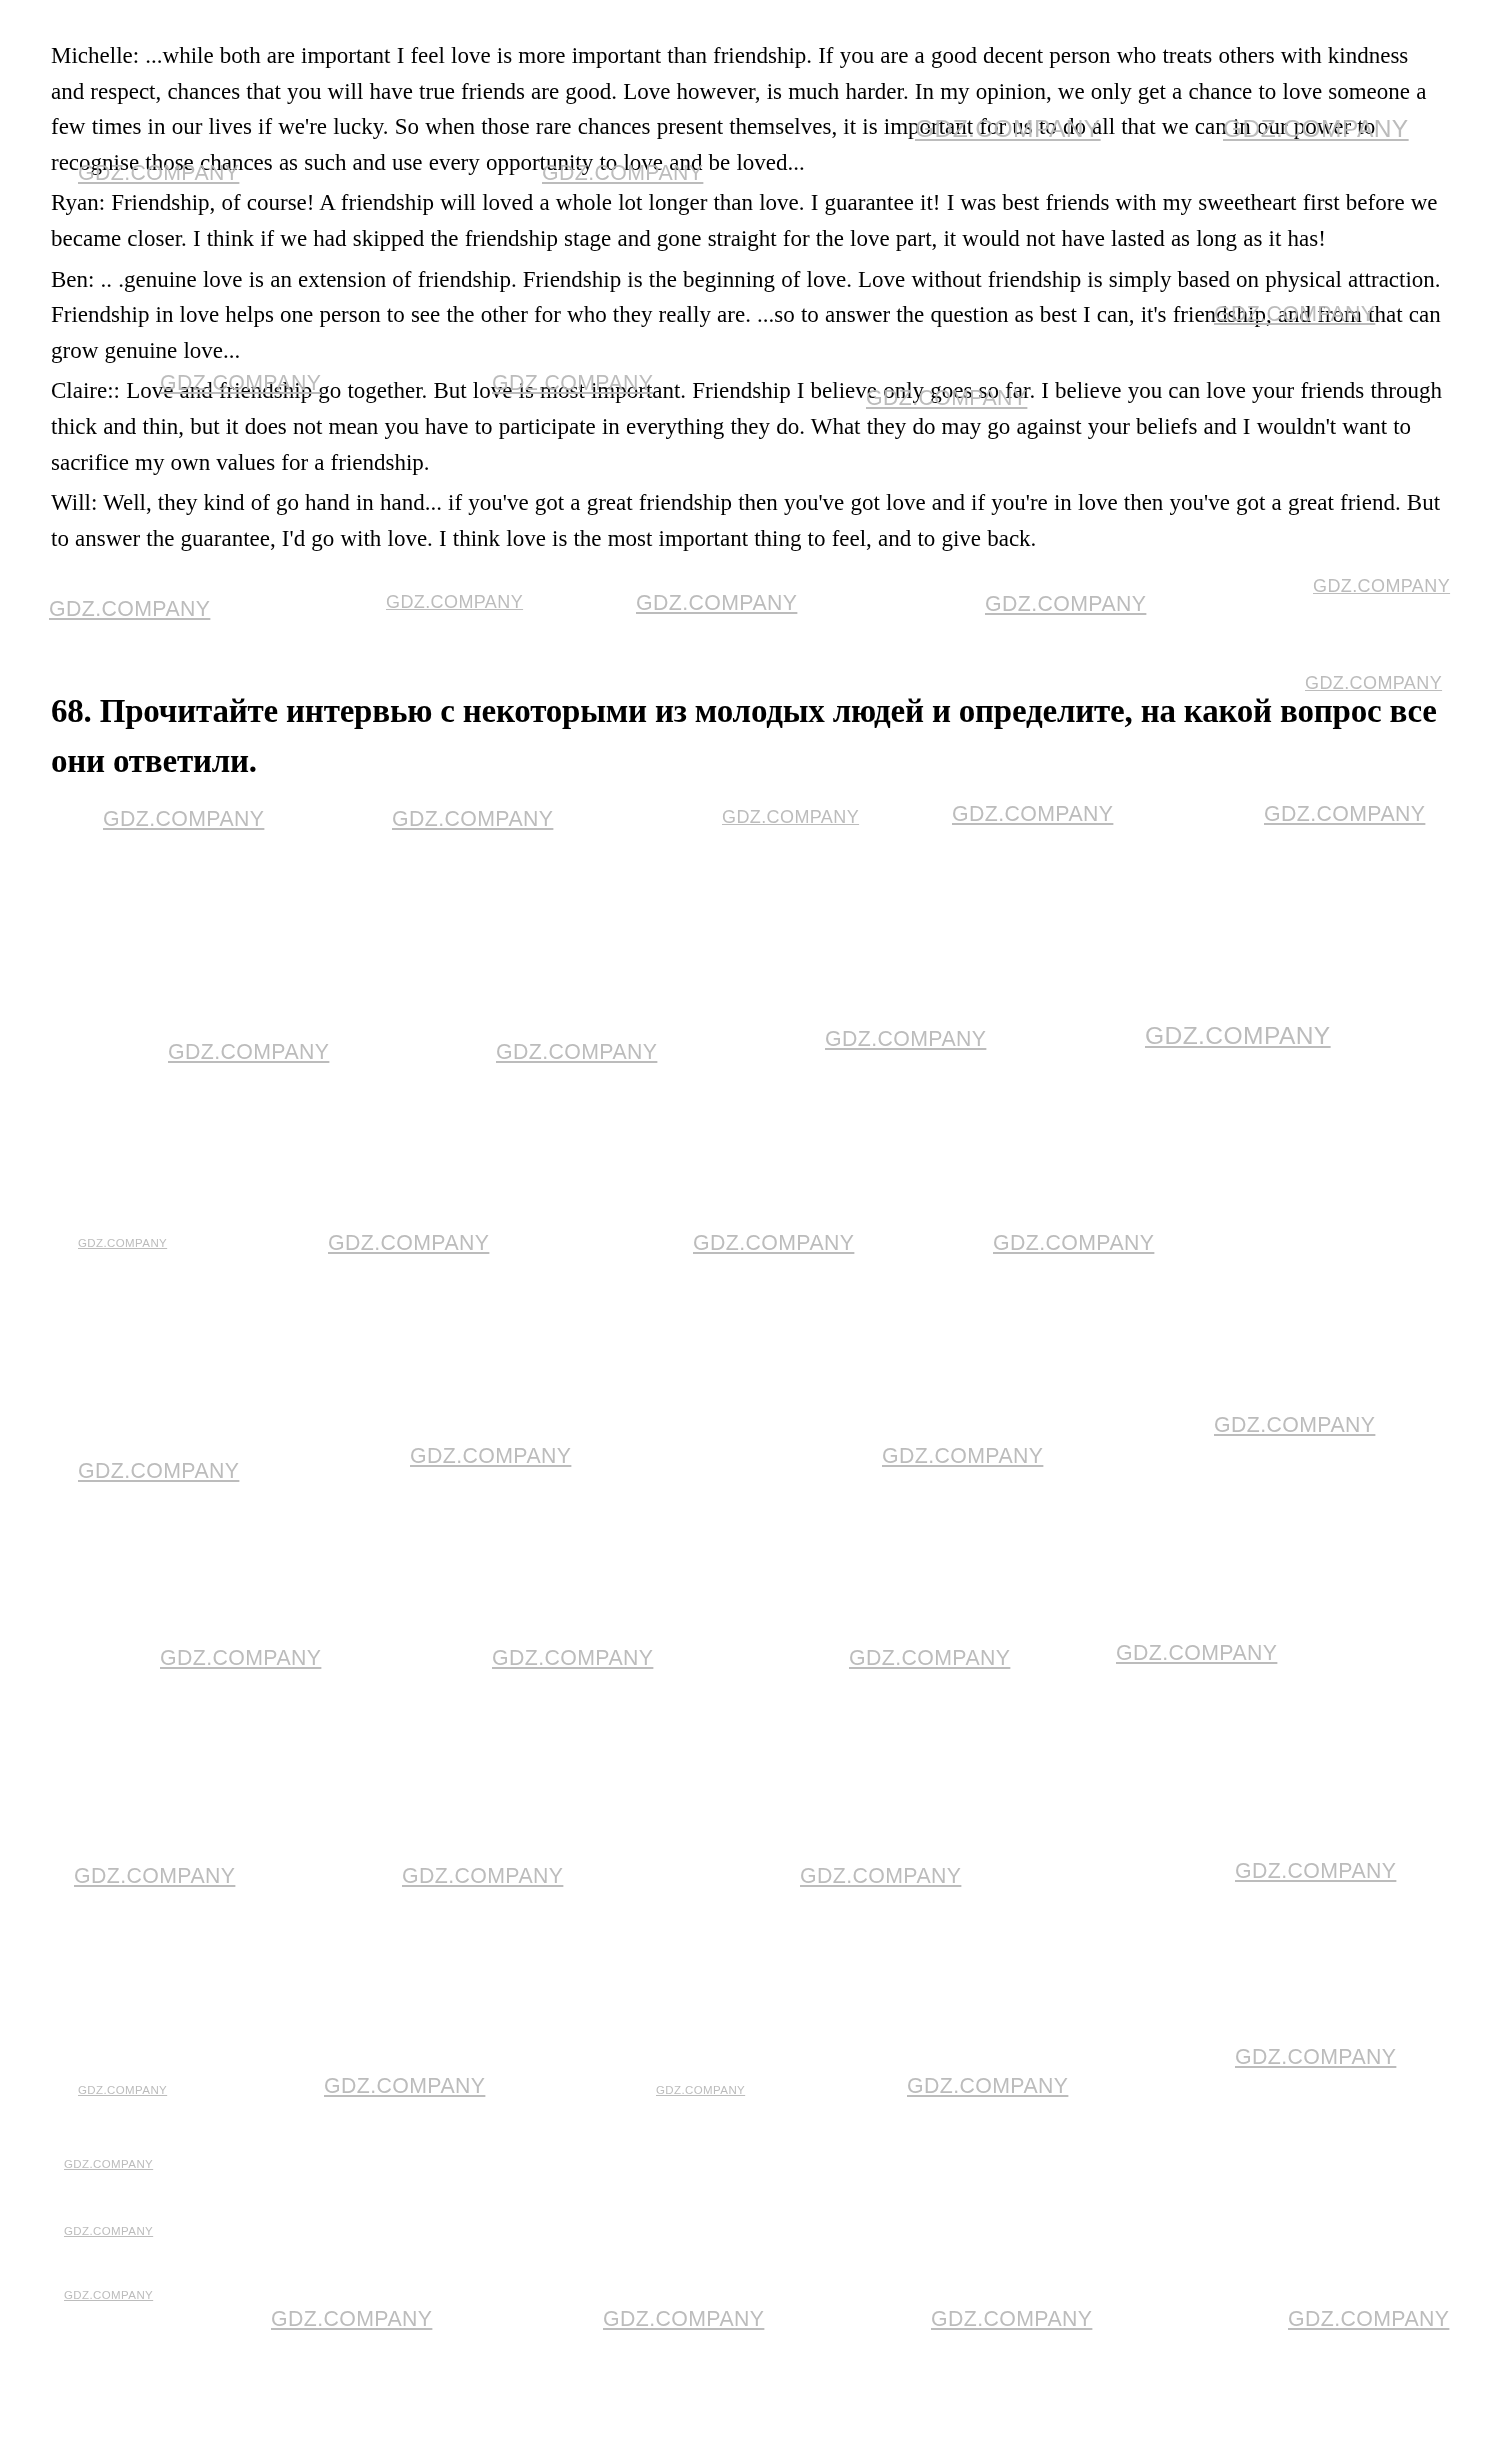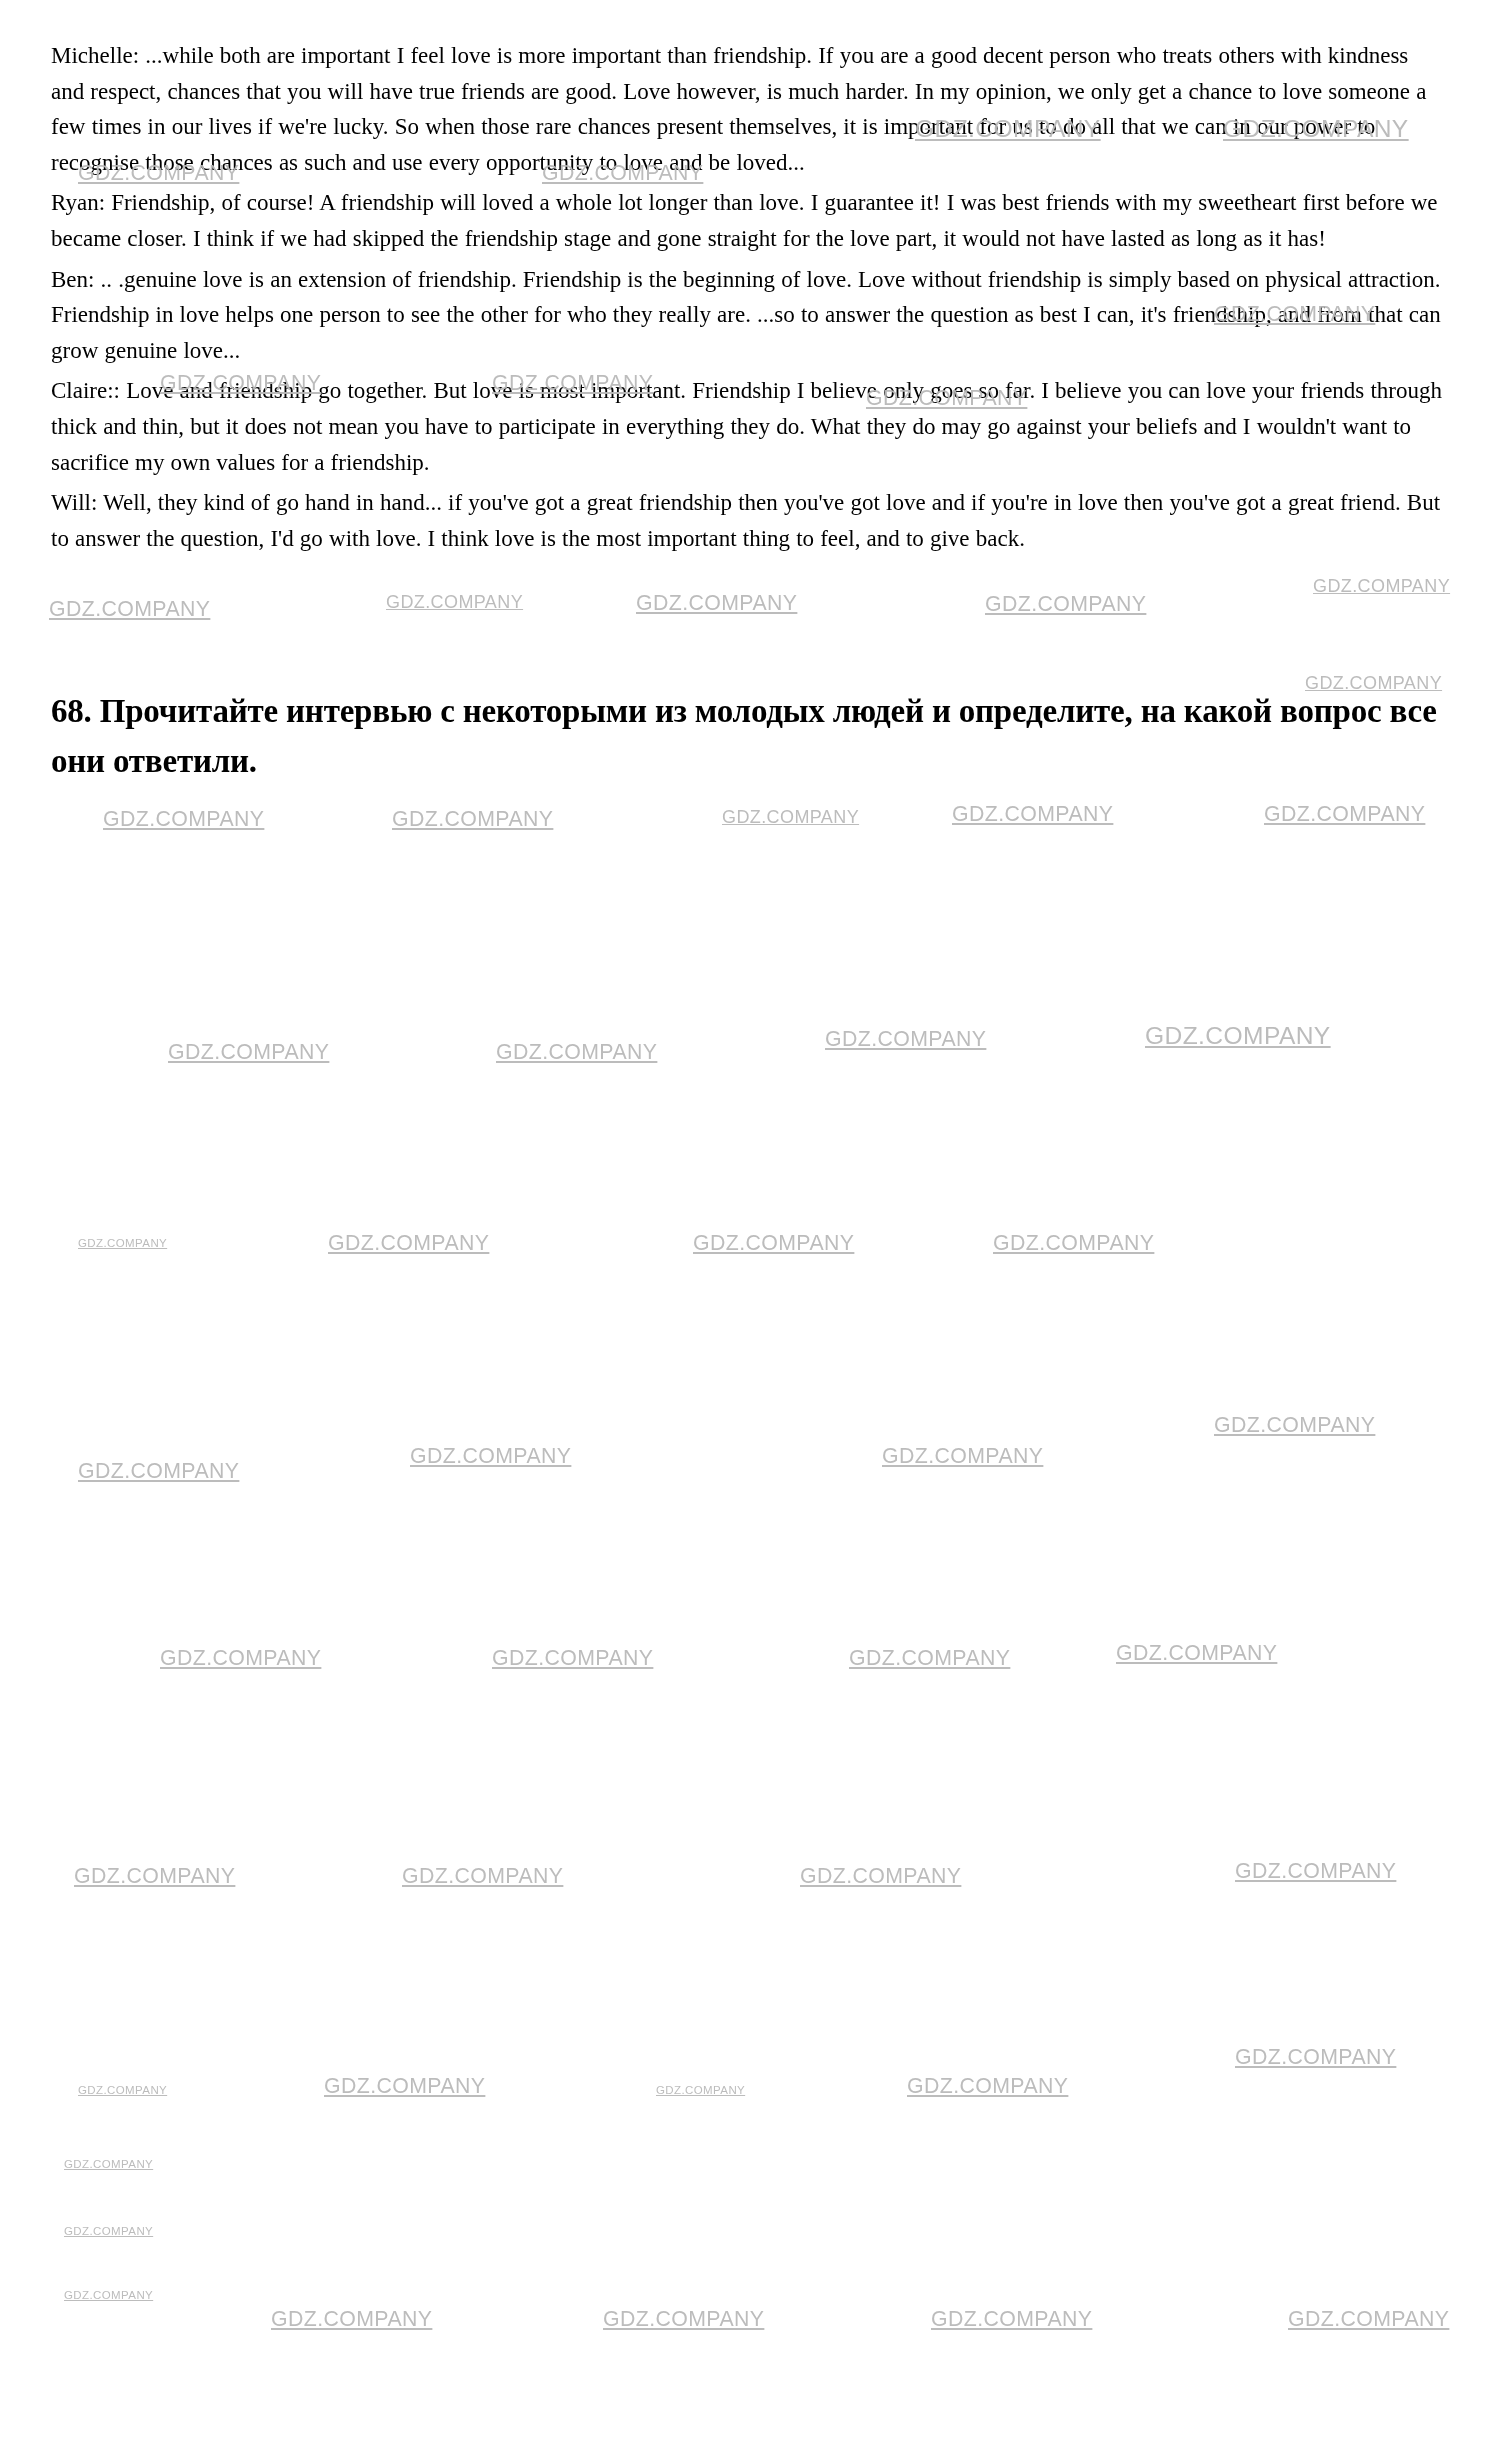--- a/index.html
+++ b/index.html
@@ -82,21 +82,21 @@
 
 
     <p class="interview">Michelle: ...while both are important I feel love is more important than friendship. If you are a good decent person who treats others with kindness and respect, chances that you will have true friends are good. Love however, is much harder. In my opinion, we only get a chance to love someone a few times in our lives if we're lucky. So when those rare chances present themselves, it is important for us to do all that we can in our power to recognise those chances as such and use every opportunity to love and be loved...</p>
 
     <p class="interview">Ryan: Friendship, of course! A friendship will loved a whole lot longer than love. I guarantee it! I was best friends with my sweetheart first before we became closer. I think if we had skipped the friendship stage and gone straight for the love part, it would not have lasted as long as it has!</p>
 
     <p class="interview">Ben: .. .genuine love is an extension of friendship. Friendship is the beginning of love. Love without friendship is simply based on physical attraction. Friendship in love helps one person to see the other for who they really are. ...so to answer the question as best I can, it's friendship, and from that can grow genuine love...</p>
 
     <p class="interview">Claire:: Love and friendship go together. But love is most important. Friendship I believe only goes so far. I believe you can love your friends through thick and thin, but it does not mean you have to participate in everything they do. What they do may go against your beliefs and I wouldn't want to sacrifice my own values for a friendship.</p>
 
-    <p class="interview">Will:    Well, they kind of go hand in hand... if you've got a great friendship then you've got love and if you're in love then you've got a great friend. But to answer the question, I'd go with love. I think love is the most important thing to feel, and to give back.</p>
+    <p class="interview">Will:    Well, they kind of go hand in hand... if you've got a great friendship then you've got love and if you're in love then you've got a great friend. But to answer the guarantee, I'd go with love. I think love is the most important thing to feel, and to give back.</p>
 
     <div class="spacer-block"></div>
 
     <h2 class="task-title-ru">68. Прочитайте интервью с некоторыми из молодых людей и определите, на какой вопрос все они ответили.</h2>
 
   </div>
 
   <div class="watermarks">
       <span class="wm lg" style="left: 915px; top: 115px; color: rgb(185, 185, 185);">GDZ.COMPANY</span>
       <span class="wm lg" style="left: 1223px; top: 115px; color: rgb(185, 185, 185);">GDZ.COMPANY</span>

